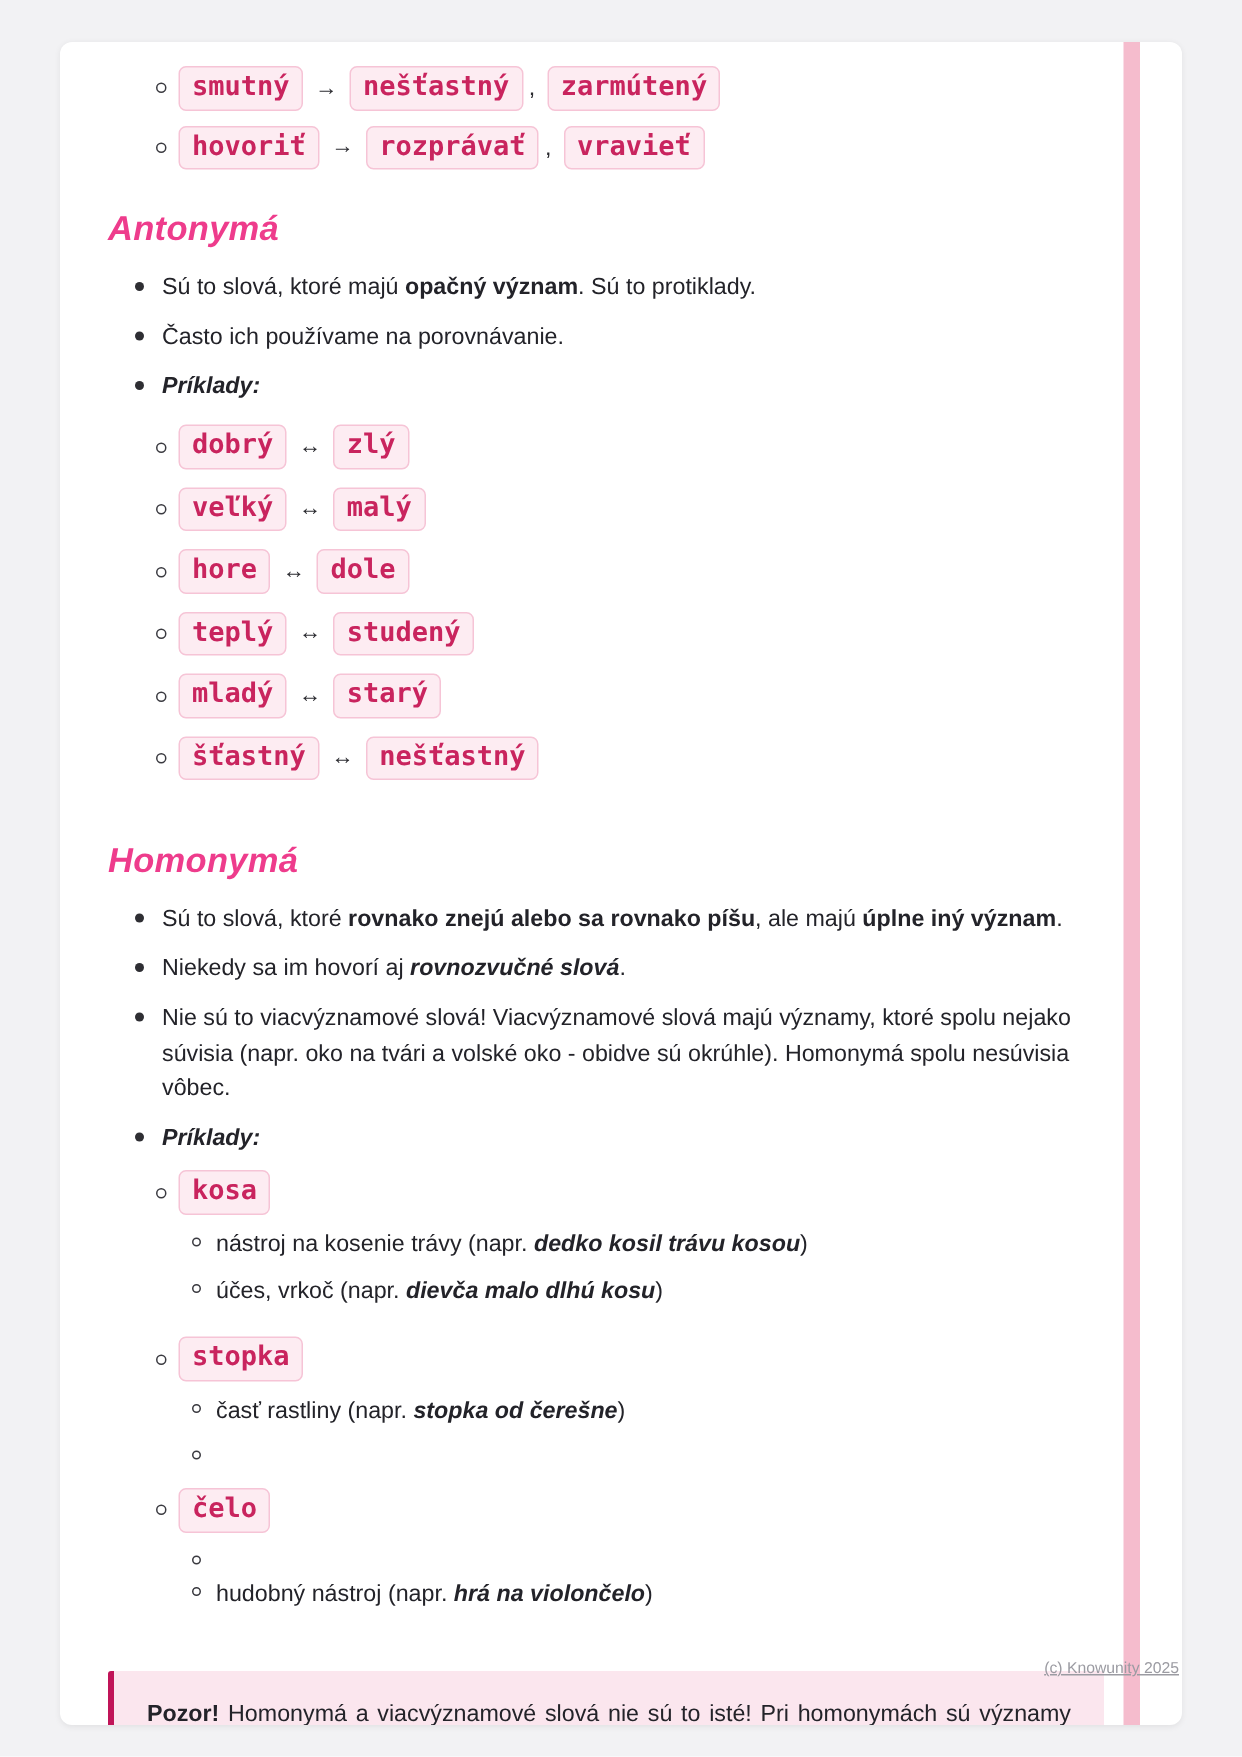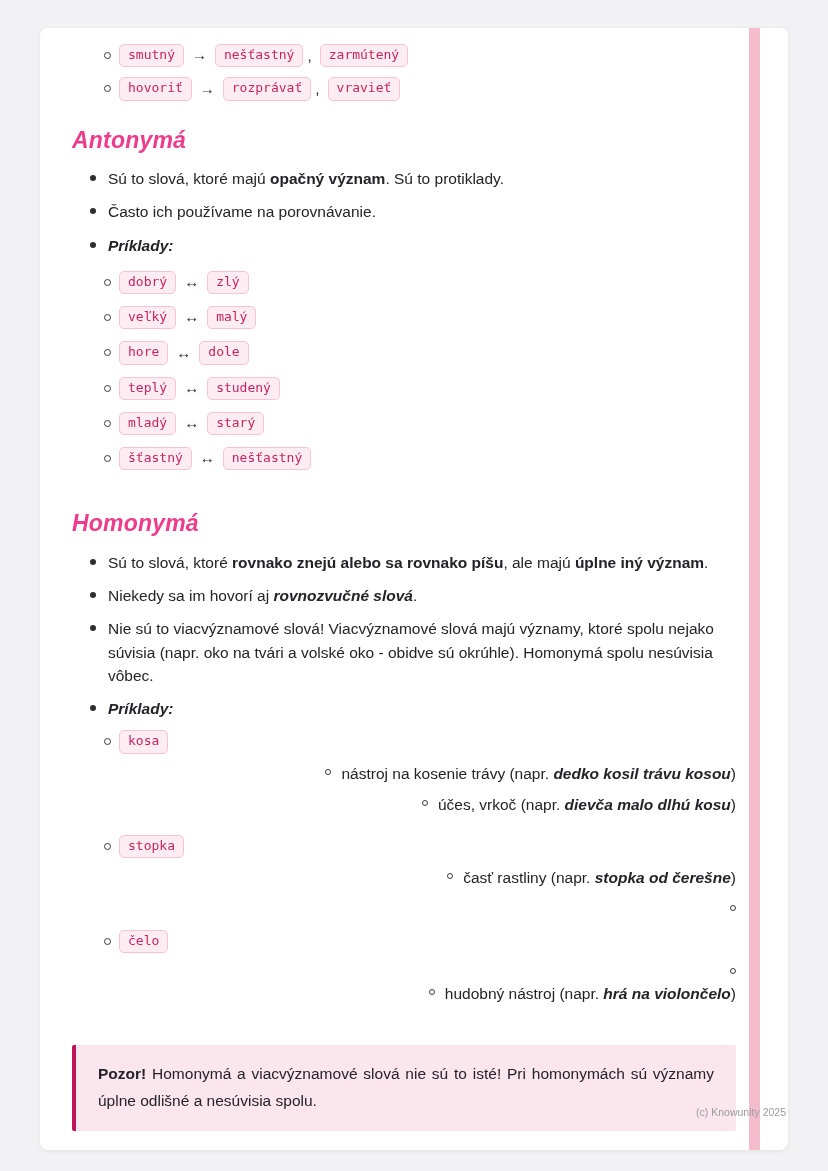--- a/index.html
+++ b/index.html
@@ -34,21 +34,21 @@
     padding:14px 52px 0 32px;
     font-size:15.5px;line-height:1.5;
   }
   
   .marker-o{width:7px;height:7px;border:1.5px solid #3a3a40;border-radius:50%;flex:none;}
   .marker-o.small{width:6px;height:6px;}
   .marker-d{width:6px;height:6px;background:#2e2e33;border-radius:50%;flex:none;margin:8px 12px 0 0;}
   
   .badge{
     font-family:"DejaVu Sans Mono","Liberation Mono",monospace;
-    font-weight:normal;font-size:13px;line-height:1.25;
+    font-weight:bold;font-size:18px;line-height:1.25;
     color:var(--badge-text);background:var(--badge-bg);
     border:1px solid var(--badge-border);border-radius:5px;
     padding:2px 8px 3px;white-space:nowrap;
   }
   .arrow{color:#2a2a2f;font-size:15px;}
   .comma{margin-left:-4px;color:#2a2a2f;}
   
   .intro-list{margin:2px 0 0 32px;}
   .sub-row{display:flex;align-items:center;gap:8px;margin-bottom:10px;}
   .pairs-list{margin:14px 0 0 32px;}
@@ -59,35 +59,35 @@
   h2.section{
     color:var(--accent);font-size:23px;font-weight:bold;
     letter-spacing:.2px;margin:22px 0 8px;font-style:italic;
   }
   h2.section.second{margin-top:36px;}
   
   .hx-list{margin:2px 0 0 32px;}
   .hx-group{margin-bottom:19px;}
   .hx-head{display:flex;align-items:center;gap:8px;margin-bottom:8px;}
   .hx-meanings{margin-left:24px;}
-  .m-row{display:flex;align-items:flex-start;margin-bottom:8px;justify-content:flex-end;}
+  .m-row{display:flex;align-items:flex-start;margin-bottom:8px;}
   .m-row .marker-o{margin-top:7px;}
   .m-text{margin-left:10px;}
   em{font-style:italic;font-weight:bold;}
   strong{font-weight:bold;}
   
   .callout{
     margin-top:40px;background:var(--callout-bg);
     border-left:4px solid var(--callout-border);
     padding:15px 22px 17px;text-align:justify;line-height:1.75;
     border-radius:2px;
   }
   .copyright{
     position:absolute;right:2px;bottom:32px;z-index:3;
-    font-size:10.5px;color:#9b9ba2;
+    font-size:10.5px;color:#9b9ba2;text-decoration:underline;
   }
 </style>
 </head>
 <body>
 
 <div class="page">
   <div class="ribbon"></div>
 
   <div class="content">
 

